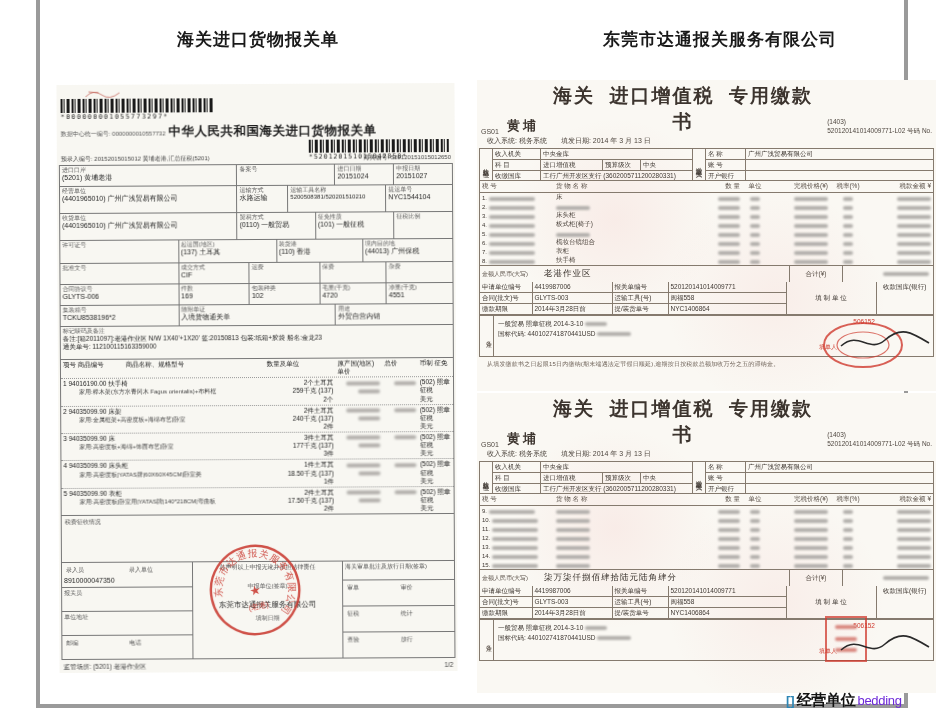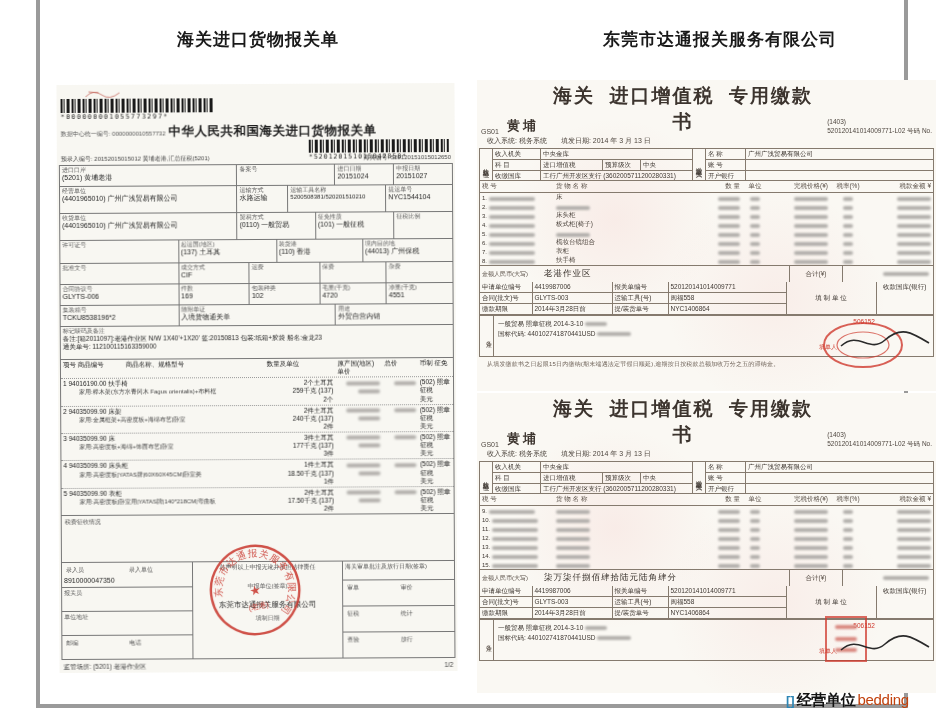--- a/index.html
+++ b/index.html
@@ -94,21 +94,21 @@
   .stamp-box{position:absolute;right:66px;top:-4px;width:38px;height:42px;border:2px solid rgba(207,58,46,.75);
              display:flex;flex-direction:column;justify-content:space-evenly;align-items:center;}
   .sig{position:absolute;right:2px;top:12px;}
   .filler-lab{position:absolute;right:96px;bottom:4px;font-size:6px;color:#cf3a2e;}
   .v-footnote{font-size:6px;color:#6b5f55;margin:3px 6px 0 10px;letter-spacing:.2px;}
 
   
   .logo{position:absolute;left:786px;top:691px;display:flex;align-items:baseline;gap:2px;}
   .logo .br{color:#2e86b5;font-weight:bold;font-size:13px;}
   .logo .brand{font-size:15px;font-weight:bold;color:#121212;letter-spacing:-.3px;}
-  .logo .suffix{font-size:15px;font-weight:normal;color:#c2410c;letter-spacing:-.3px;}
+  .logo .suffix{font-size:13px;font-weight:normal;color:#6d28d9;letter-spacing:-.3px;}
 </style>
 </head>
 <body>
 
 <div class="frame"></div>
 
 <div class="page-title" id="title-left">海关进口货物报关单</div>
 <div class="page-title" id="title-right">东莞市达通报关服务有限公司</div>
 
 <div class="decl">

